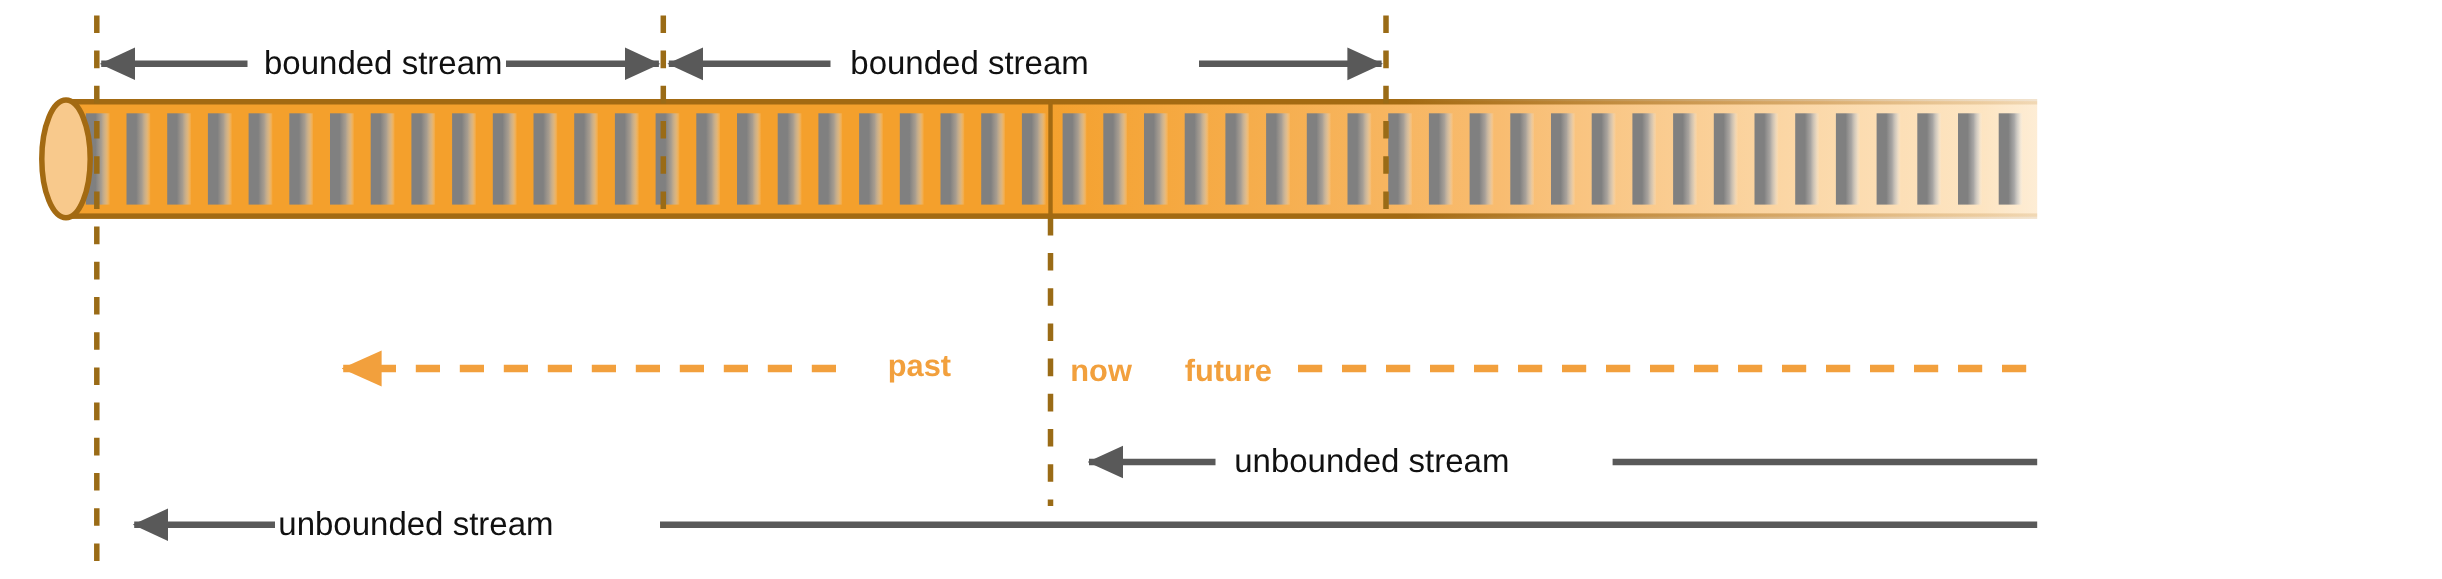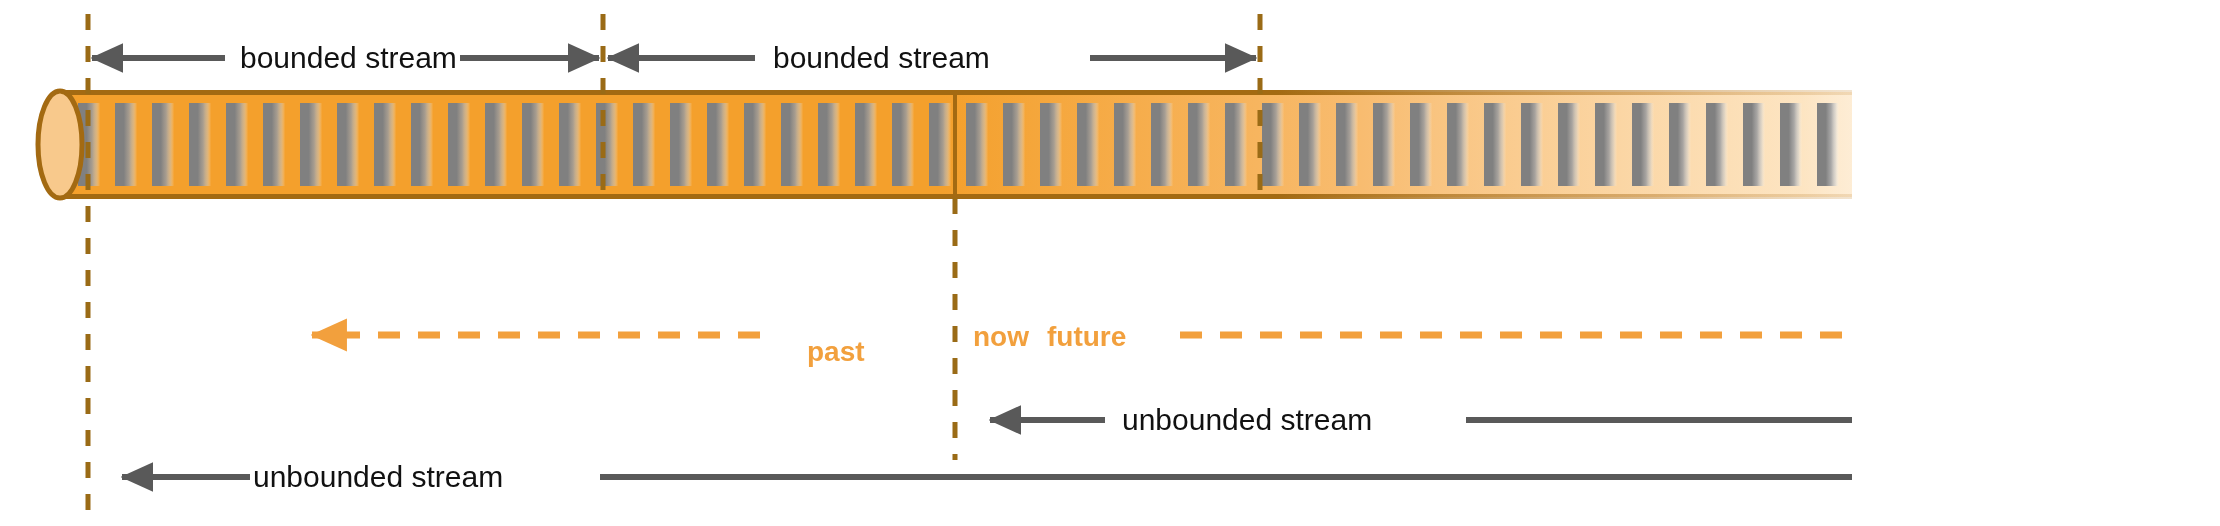--- a/index.html
+++ b/index.html
@@ -183,23 +183,23 @@
     </g>
   </svg>
 
   <div class="lbl-black" style="left:240px; top:43px;">bounded stream</div>
 
   <div class="lbl-black" style="left:773px; top:43px;">bounded stream</div>
 
   <div class="lbl-orange" style="left:108px; top:318px;">
   </div>
 
-  <div class="lbl-orange" style="left:807px; top:335px;">past</div>
+  <div class="lbl-orange" style="left:807px; top:316px;">past</div>
 
   <div class="lbl-orange" style="left:973px; top:320px;">now</div>
 
-  <div class="lbl-orange" style="left:1047px; top:320px;">future</div>
+  <div class="lbl-orange" style="left:1077px; top:320px;">future</div>
 
   <div class="lbl-black" style="left:1122px; top:405px;">unbounded stream</div>
 
   <div class="lbl-black" style="left:253px; top:462px;">unbounded stream</div>
 
 </div>
 
 </body></html>

